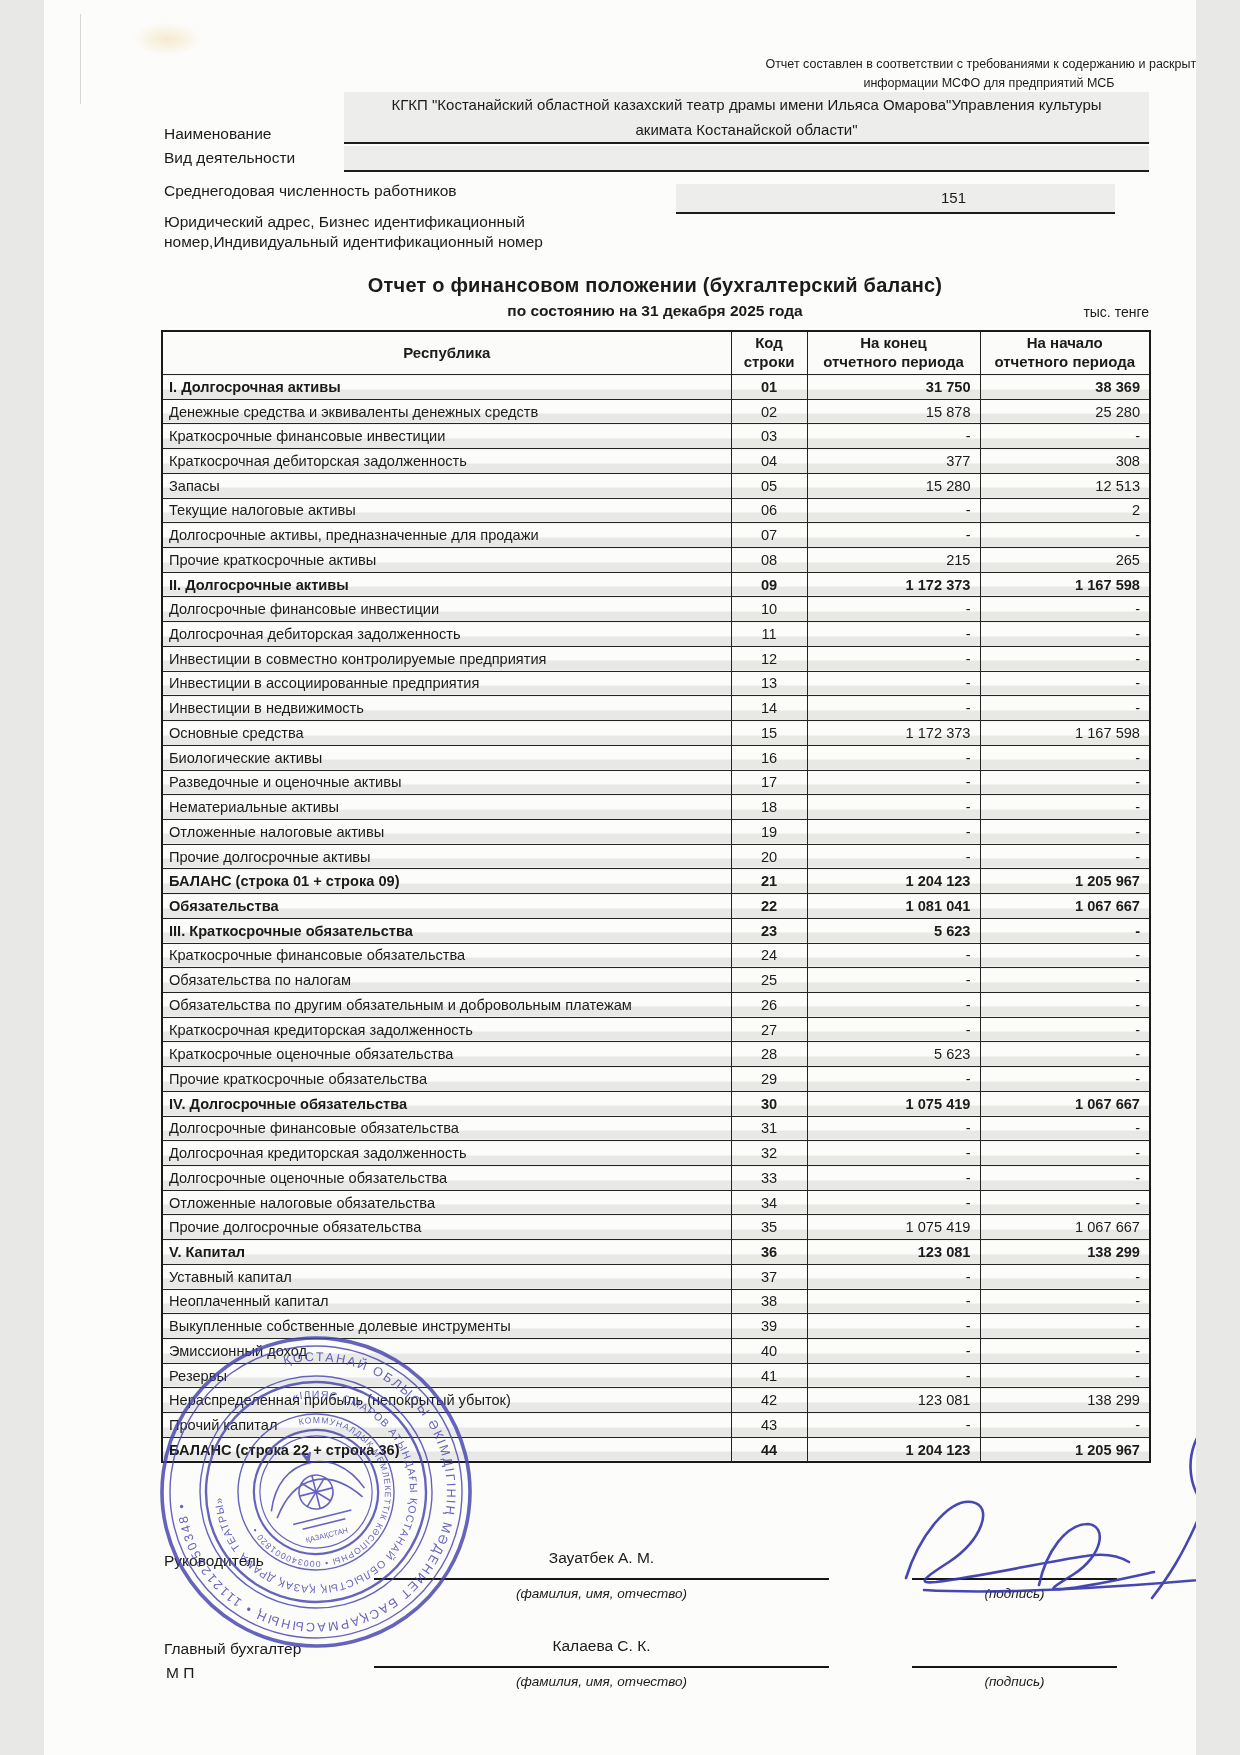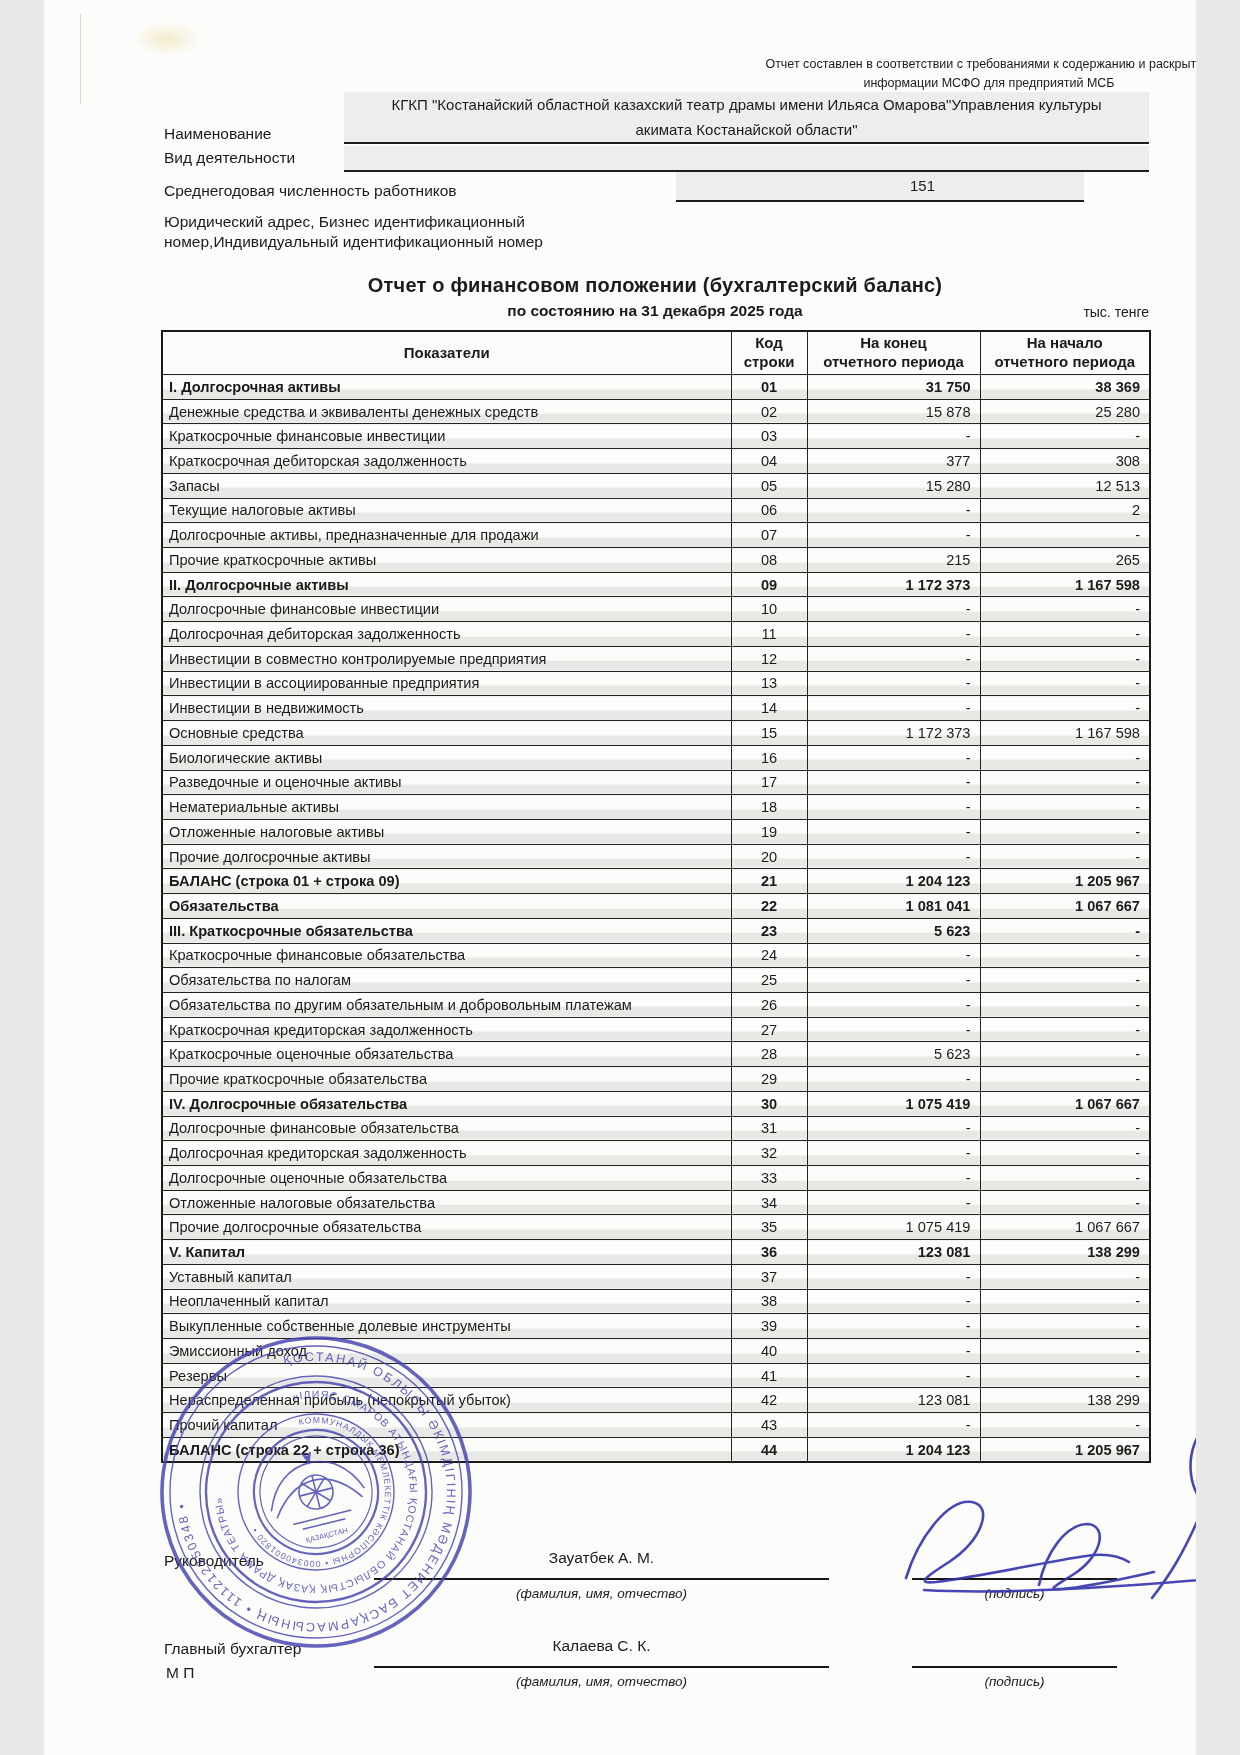--- a/index.html
+++ b/index.html
@@ -10,21 +10,21 @@
   .scanline{position:absolute;left:36px;top:14px;width:1px;height:90px;background:rgba(150,150,140,.35);}
 
   .note{position:absolute;left:716px;top:55px;width:458px;font-size:12.5px;line-height:1.5;text-align:center;}
 
   .flabel{position:absolute;left:120px;font-size:15.5px;line-height:1.3;}
   .fbox{position:absolute;background:#ededeb;border-bottom:2.5px solid #1d1d1d;font-size:15px;
         white-space:pre-line;}
   .fbox.center{text-align:center;}
   .fb1{left:300px;top:92px;width:805px;height:50px;line-height:25px;}
   .fb2{left:300px;top:146px;width:805px;height:24px;}
-  .fb3{left:632px;top:172px;width:473px;height:28px;line-height:28px;padding-left:85px;width:323px;}
+  .fb3{left:632px;top:184px;width:473px;height:28px;line-height:28px;padding-left:116px;width:323px;}
   .fb4{left:632px;top:208px;width:473px;height:54px;line-height:26px;padding-top:2px;}
 
   .title{position:absolute;left:117px;top:274px;width:988px;text-align:center;
          font-size:20px;font-weight:bold;letter-spacing:.2px;}
   .subtitle{position:absolute;left:117px;top:302px;width:988px;text-align:center;
             font-size:15.5px;font-weight:bold;}
   .units{position:absolute;left:117px;top:304px;width:988px;text-align:right;font-size:14px;}
 
   table.bal{position:absolute;left:117px;top:330px;width:988px;border-collapse:collapse;
             table-layout:fixed;}
@@ -76,21 +76,21 @@
 
   <table class="bal">
     <colgroup>
       <col style="width:569px">
         <col style="width:76px">
         <col style="width:173px">
         <col style="width:170px">
     </colgroup>
     <thead>
       <tr>
-        <th>Показатели</th>
+        <th>Республика</th>
         <th>Код
 строки</th>
         <th>На конец
 отчетного периода</th>
         <th>На начало
 отчетного периода</th>
       </tr>
     </thead>
     <tbody>
         <tr class="b">

